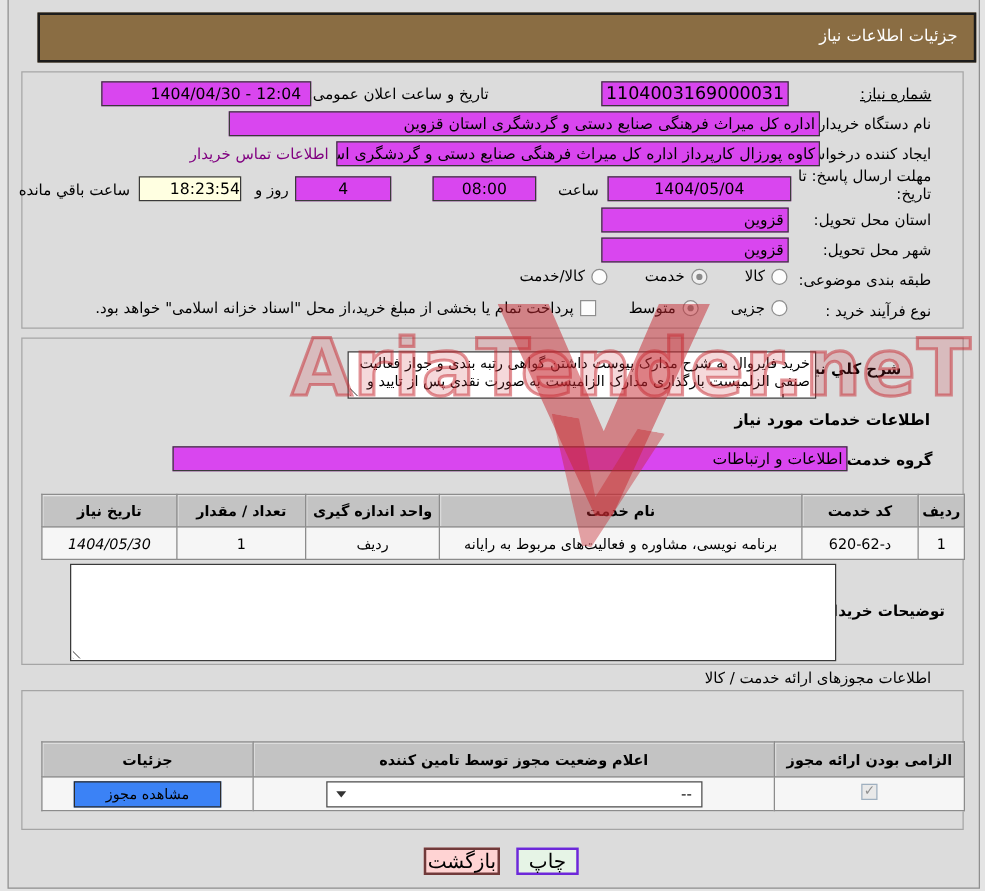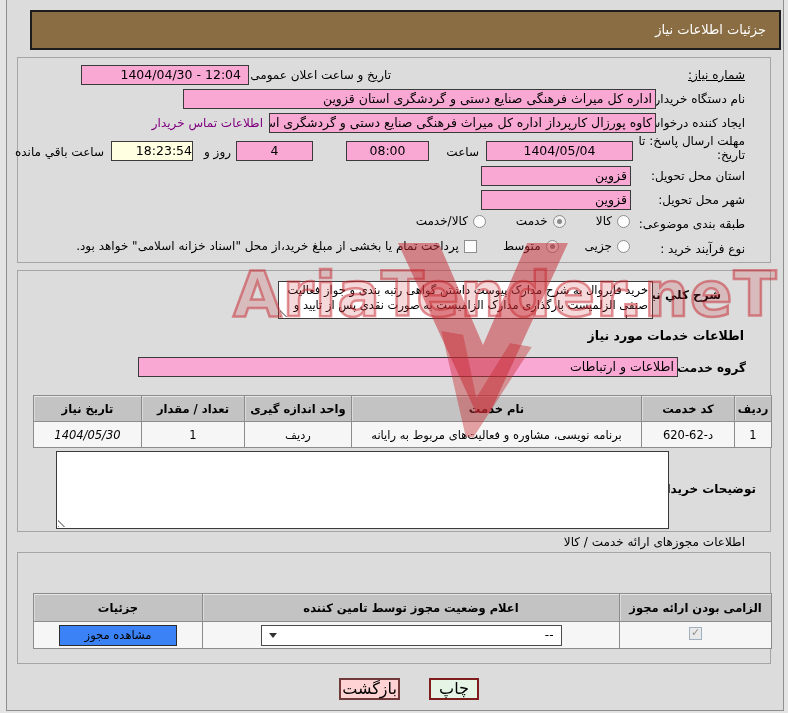--- a/index.html
+++ b/index.html
@@ -10,21 +10,21 @@
            border:1px solid #8f8f8f; background:#dcdcdc; }
   #titlebar { position:absolute; left:30px; top:10px; width:751px; height:40px;
               background:#8a6d43; border:2px solid #1c1c1c; color:#fff;
               font-size:13px; line-height:36px; padding-right:13px; }
   .panel { position:absolute; background:#dcdcdc; border:1px solid #a5a5a5; overflow:visible; }
   #panel1 { left:17px; top:57px;  width:754px; height:206px; }
   #panel2 { left:17px; top:270px; width:754px; height:262px; }
   #panel3 { left:17px; top:552px; width:754px; height:112px; }
   .lbl  { position:absolute; white-space:nowrap; font-size:12px; line-height:16px; }
   .lbl.b { font-weight:bold; }
-  .field { position:absolute; background:#f9a8d4; border:1px solid #3a3a3a; height:20px;
+  .field { position:absolute; background:#d946ef; border:1px solid #3a3a3a; height:20px;
            font-size:12.5px; line-height:18px; overflow:hidden; white-space:nowrap; }
   .field.center { text-align:center; }
   .field.rpad { padding-right:3px; }
   .field.ltr { direction:ltr; }
   .field.yellow { background:#ffffe1; }
   .link { position:absolute; color:#800080; font-size:12px; white-space:nowrap; cursor:pointer; }
   .radio { display:inline-block; width:13px; height:13px; border-radius:50%;
            background:#fdfdfd; border:1px solid #8e8e8e; position:relative; flex:none; }
   .radio.checked { background:#f0f0f0; }
   .radio.checked::after { content:""; position:absolute; left:3px; top:3px; width:5px; height:5px;
@@ -49,21 +49,21 @@
   .selectbox { display:inline-flex; direction:rtl; align-items:center; justify-content:space-between;
          width:301px; height:21px; background:#fff; border:1px solid #4a4a4a; padding:0 7px;
          font-size:12px; vertical-align:middle; }
   .selarrow { width:0; height:0; border-left:4px solid transparent; border-right:4px solid transparent;
          border-top:5px solid #333; }
   .minibtn { display:inline-block; width:118px; height:21px; background:#3b82f6;
          border:1px solid #2c2c2c; font-size:11.5px; line-height:19px; text-align:center;
          vertical-align:middle; cursor:pointer; }
   .btn { position:absolute; height:22px; text-align:center; font-size:16px; line-height:17px; cursor:pointer; }
   #btn-back  { left:339px; top:678px; width:61px; background:#ffd3d3; border:2px solid #713a3a; }
-  #btn-print { left:413px; top:678px; width:50px; background:#e6f4e6; border:2px solid #7f1d1d;margin-left:16px; }
+  #btn-print { left:413px; top:678px; width:50px; background:#e6f4e6; border:2px solid #6d28d9; }
   
   #wm { position:absolute; left:0; top:0; width:788px; height:713px; pointer-events:none; z-index:50; }
   #wm-text { position:absolute; left:233px; top:258px; direction:ltr;
       font-size:63px; font-weight:bold; letter-spacing:1px; white-space:nowrap;
       color:rgba(198,40,48,0.18); -webkit-text-stroke:2.5px rgba(198,40,48,0.5); }
   .wm-v { position:absolute; background:rgba(198,40,48,0.5);
       clip-path:polygon(0 0,24% 0,50% 60%,76% 0,100% 0,54% 100%,46% 100%); }
   #wm-v1 { left:398px; top:243px; width:170px; height:170px; }
   #wm-v2 { left:432px; top:338px; width:92px; height:100px; transform:rotate(10deg);
            background:rgba(198,40,48,0.42); }
@@ -72,20 +72,21 @@
 <body>
 
 <div id="canvas">
   <div id="frame"></div>
 
   <div id="titlebar">جزئیات اطلاعات نیاز</div>
 
   <div id="panel1" class="panel">
 
     <div class="lbl" style="right:25px; top:9px;text-decoration:underline;">شماره نیاز:</div>
+    <div class="field center ltr" style="left:463px; top:7px; width:150px; font-size:14px;">1104003169000031</div>
     <div class="lbl" style="right:379px; top:9px;">تاریخ و ساعت اعلان عمومی:</div>
     <div class="field ltr" style="left:63px; top:7px; width:168px; text-align:right; padding-right:7px;">1404/04/30 - 12:04</div>
 
     <div class="lbl" style="right:25px; top:33px;">نام دستگاه خریدار:</div>
     <div class="field rpad" style="left:165px; top:31px; width:473px;">اداره کل میراث فرهنگی  صنایع دستی و گردشگری استان قزوین</div>
 
     <div class="lbl" style="right:25px; top:57px;">ایجاد کننده درخواست:</div>
     <div class="field rpad" style="left:251px; top:55px; width:387px;">کاوه پورزال کارپرداز اداره کل میراث فرهنگی  صنایع دستی و گردشگری استان قز</div>
     <div class="link" style="right:507px; top:58px;">اطلاعات تماس خریدار</div>
 

